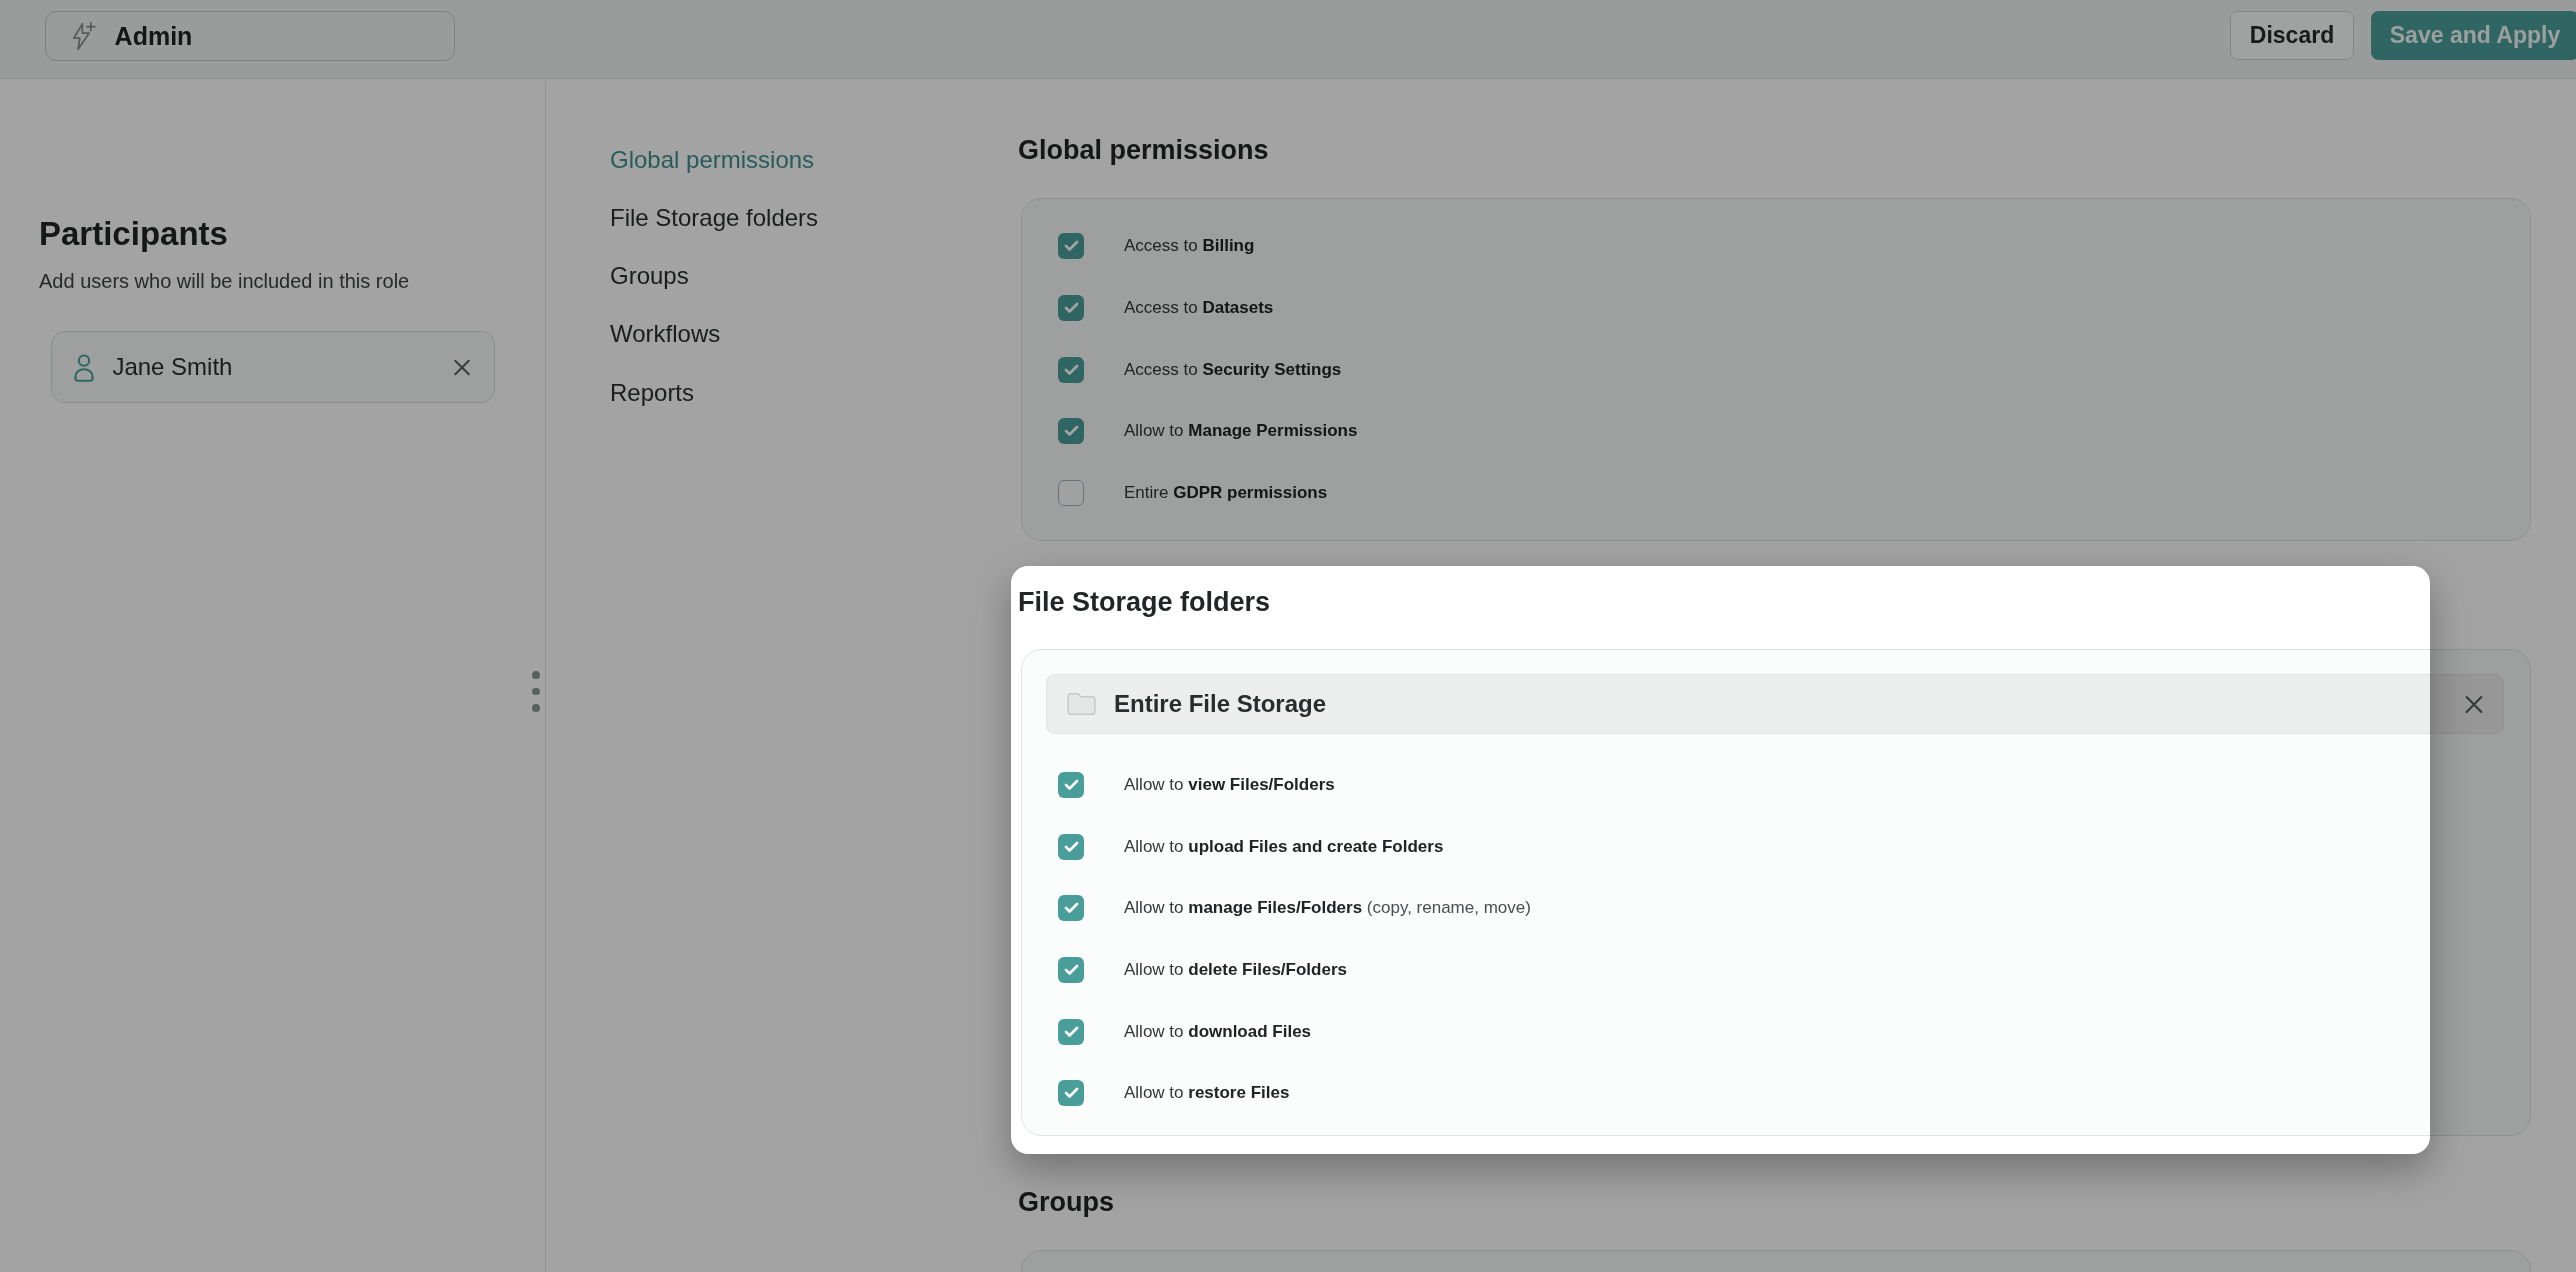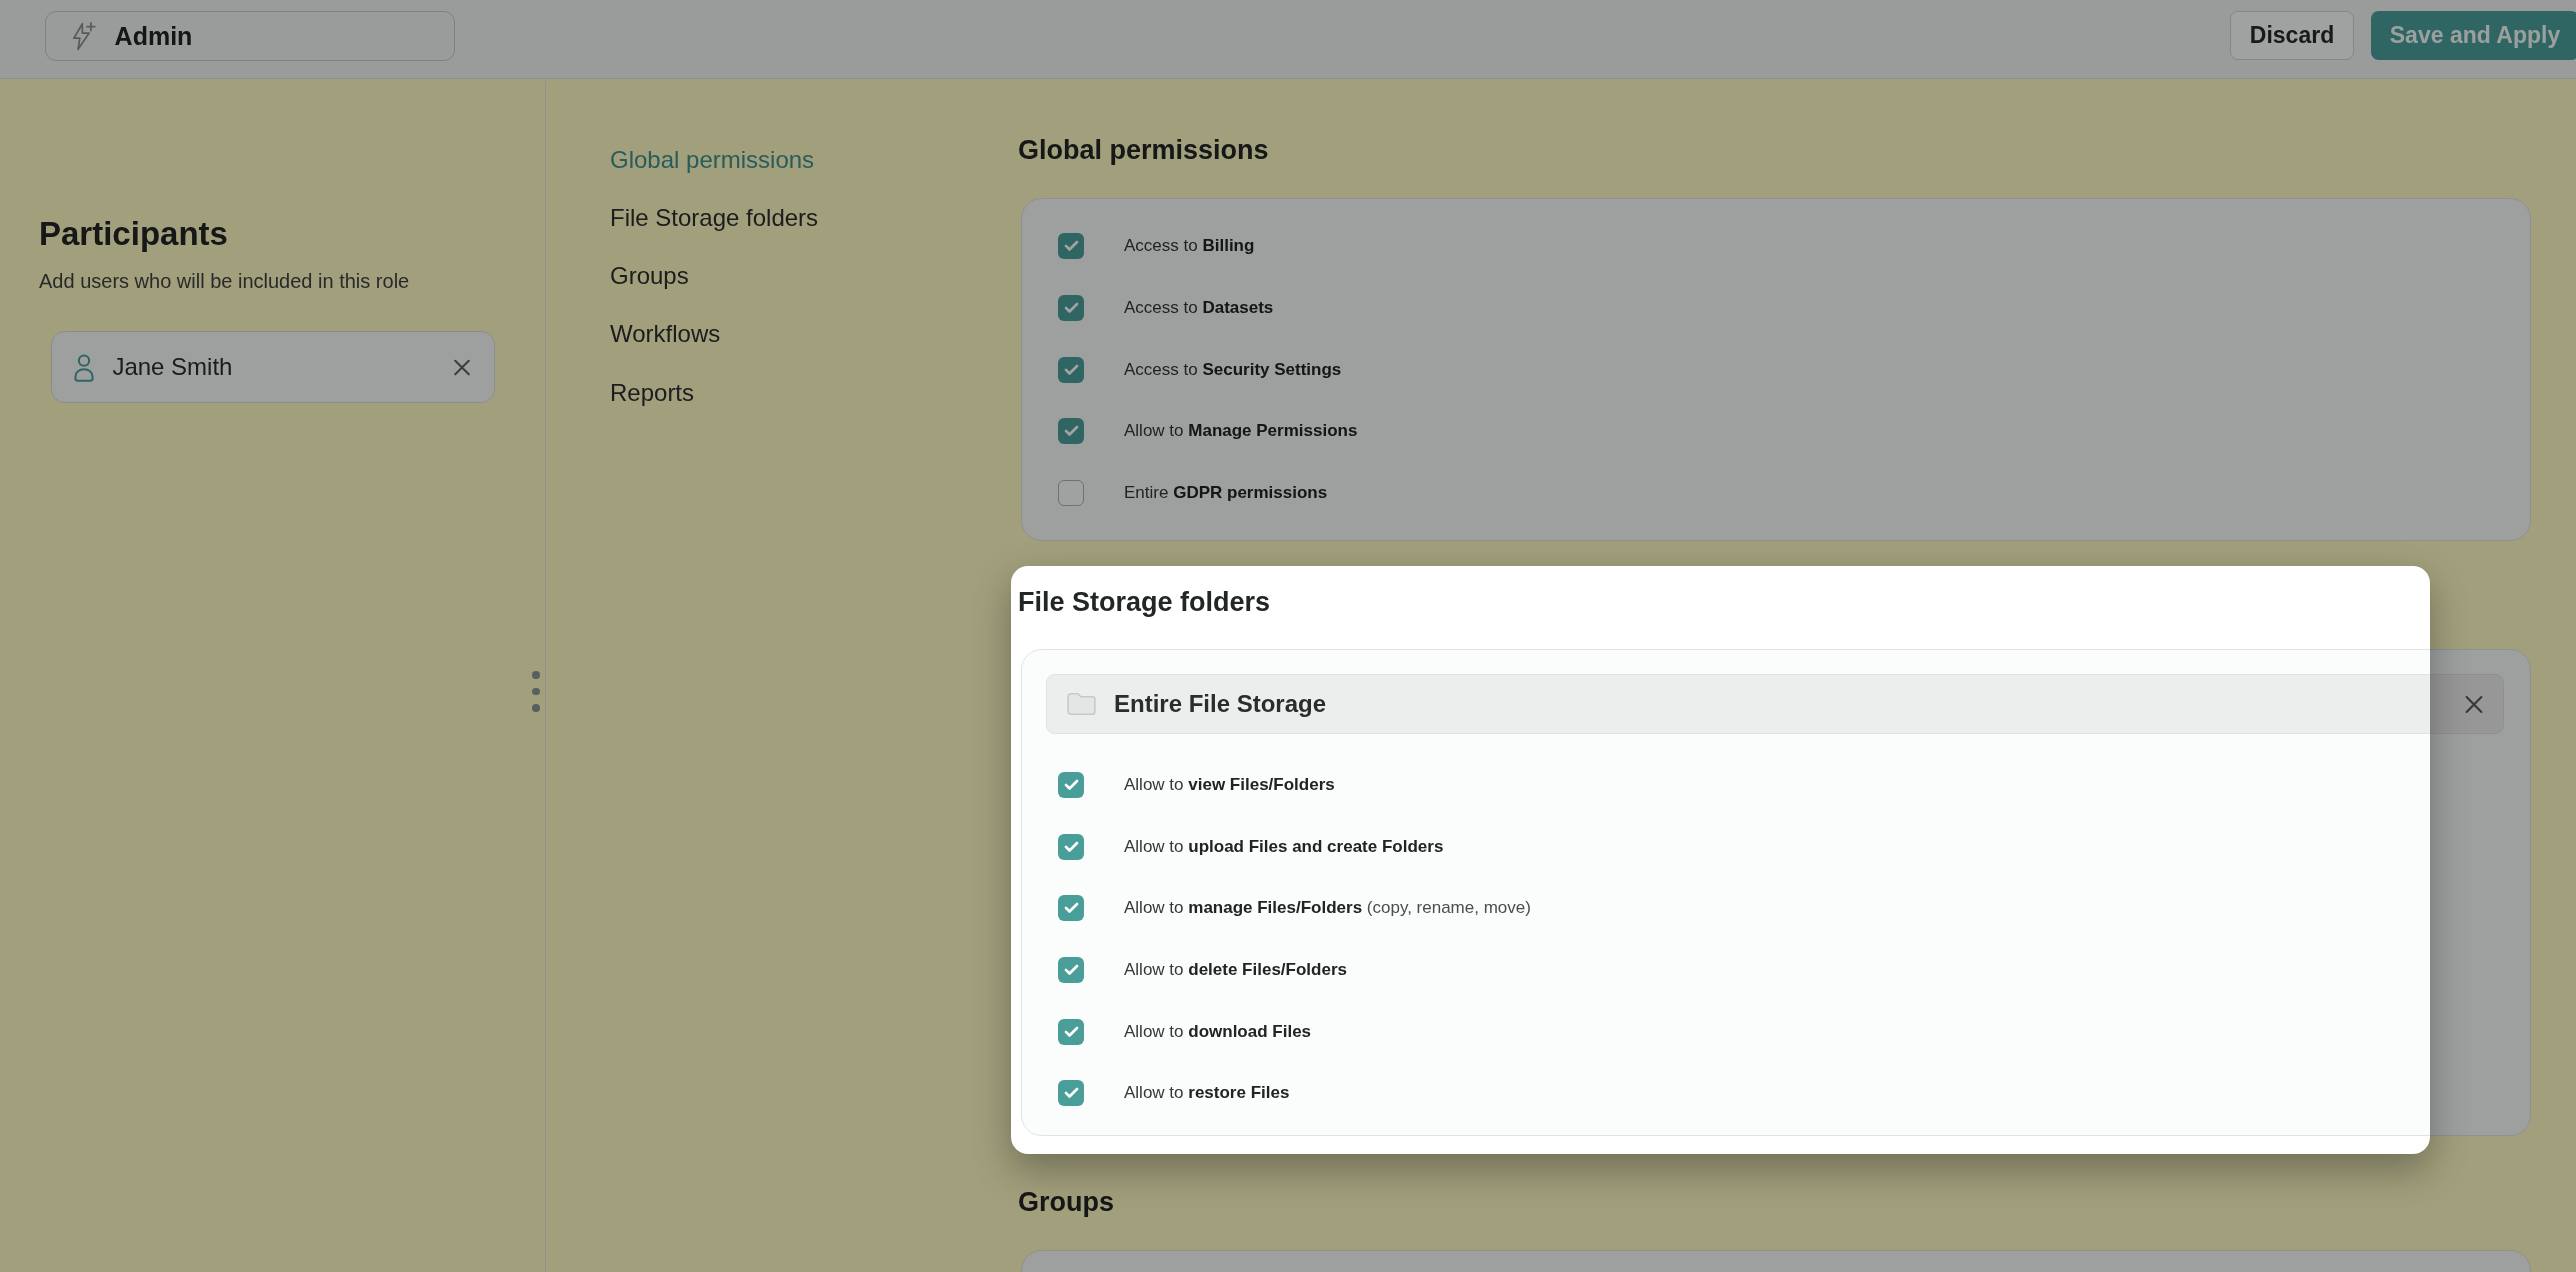--- a/index.html
+++ b/index.html
@@ -1,18 +1,18 @@
 <!DOCTYPE html>
 <html style="font-size:13.7px"><head>
 <meta charset="utf-8">
 <style>
   html,body{margin:0;padding:0;background:#d8d8d8;}
   .screen{
     position:relative;width:2576px;height:1273px;overflow:hidden;
-    background:#fef9c3;
+    background:#ffffff;
     font-family:"Liberation Sans","DejaVu Sans",sans-serif;
     color:#2B2E2E;
   }
   
   .header{position:absolute;left:0;top:0;width:2576px;height:79px;background:#F1F3F3;border-bottom:1.7px solid #E0E3E3;box-sizing:border-box;}
   .role-input{position:absolute;left:45px;top:11px;width:410px;height:50px;border:1.7px solid #C7CBCB;border-radius:11px;box-sizing:border-box;display:flex;align-items:center;background:transparent;}
   .role-input .ai-ic{margin-left:20.6px;display:flex;}
   .role-input .role-name{margin-left:19px;font-size:25px;font-weight:600;color:#222525;}
   .btn{position:absolute;top:11px;height:49px;border-radius:7.7px;display:flex;align-items:center;justify-content:center;font-size:23px;font-weight:600;box-sizing:border-box;cursor:pointer;margin-left:48px;}
   .btn-discard{left:2182px;width:124px;background:#FBFCFC;border:1.7px solid #CFD3D3;color:#282B2B;}

